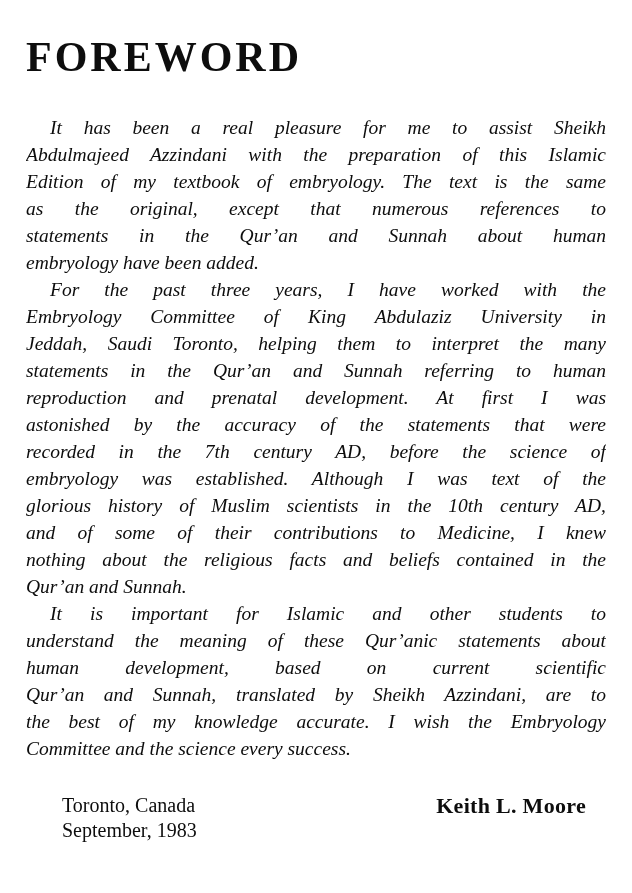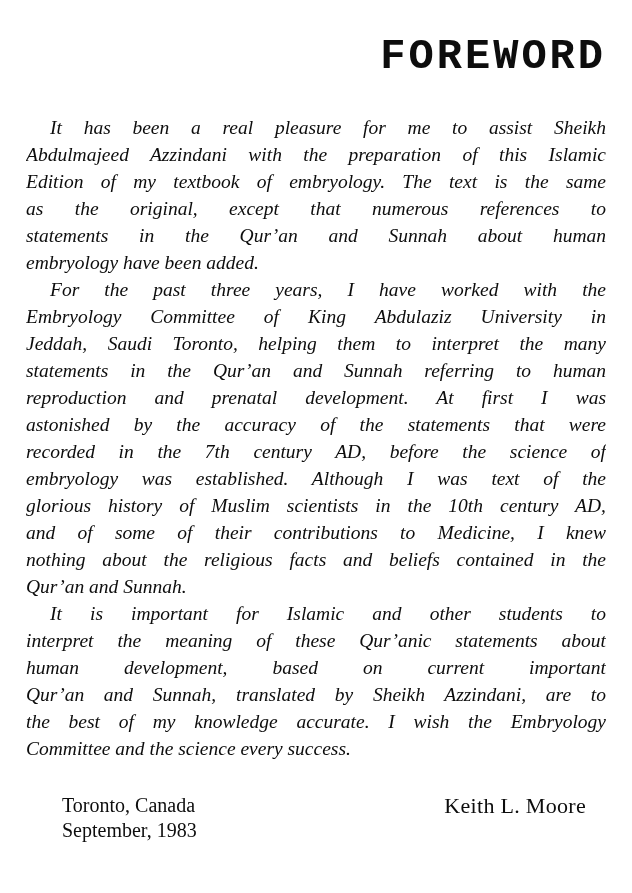--- a/index.html
+++ b/index.html
@@ -15,26 +15,26 @@
     color: #0d0d0d;
   }
   .page {
     box-sizing: border-box;
     width: 632px;
     height: 893px;
     padding: 36px 26px 0 26px;
     background: #ffffff;
   }
   .title {
-    font-family: Liberation Mono, monospace;
+    font-family: Liberation Serif, serif;
     font-weight: 700;
     font-size: 42px;
     line-height: 42px;
     letter-spacing: 3px;
-    text-align: right;
+    text-align: left;
     margin: 0 0 36px 0;
   }
   .body-text {
     font-style: italic;
     font-size: 19.5px;
     line-height: 27px;
   }
   .para { margin: 0; }
   .line {
     text-align: justify;
@@ -50,21 +50,21 @@
     align-items: flex-start;
     margin-top: 31px;
     margin-left: 36px;
   }
   .sig-left {
     font-size: 20px;
     line-height: 25px;
     font-style: normal;
   }
   .sig-name {
-    font-weight: 400;
+    font-weight: 700;
     font-size: 22px;
     line-height: 25px;
     margin-right: 20px;
     letter-spacing: 0.3px;
   }
 </style>
 </head>
 <body>
 
 <div class="page">
@@ -88,22 +88,22 @@
         <div class="line">astonished by the accuracy of the statements that were</div>
         <div class="line">recorded in the 7th century AD, before the science of</div>
         <div class="line">embryology was established. Although I was text of the</div>
         <div class="line">glorious history of Muslim scientists in the 10th century AD,</div>
         <div class="line">and of some of their contributions to Medicine, I knew</div>
         <div class="line">nothing about the religious facts and beliefs contained in the</div>
         <div class="line last">Qur’an and Sunnah.</div>
       </div>
       <div class="para">
         <div class="line first">It is important for Islamic and other students to</div>
-        <div class="line">interpret the meaning of these Qur’anic statements about</div>
-        <div class="line">human development, based on current important</div>
+        <div class="line">understand the meaning of these Qur’anic statements about</div>
+        <div class="line">human development, based on current scientific</div>
         <div class="line">Qur’an and Sunnah, translated by Sheikh Azzindani, are to</div>
         <div class="line">the best of my knowledge accurate. I wish the Embryology</div>
         <div class="line last">Committee and the science every success.</div>
       </div>
     </div>
 
   <div class="signature">
     <div class="sig-left">
       <div>Toronto, Canada</div>
       <div>September, 1983</div>

